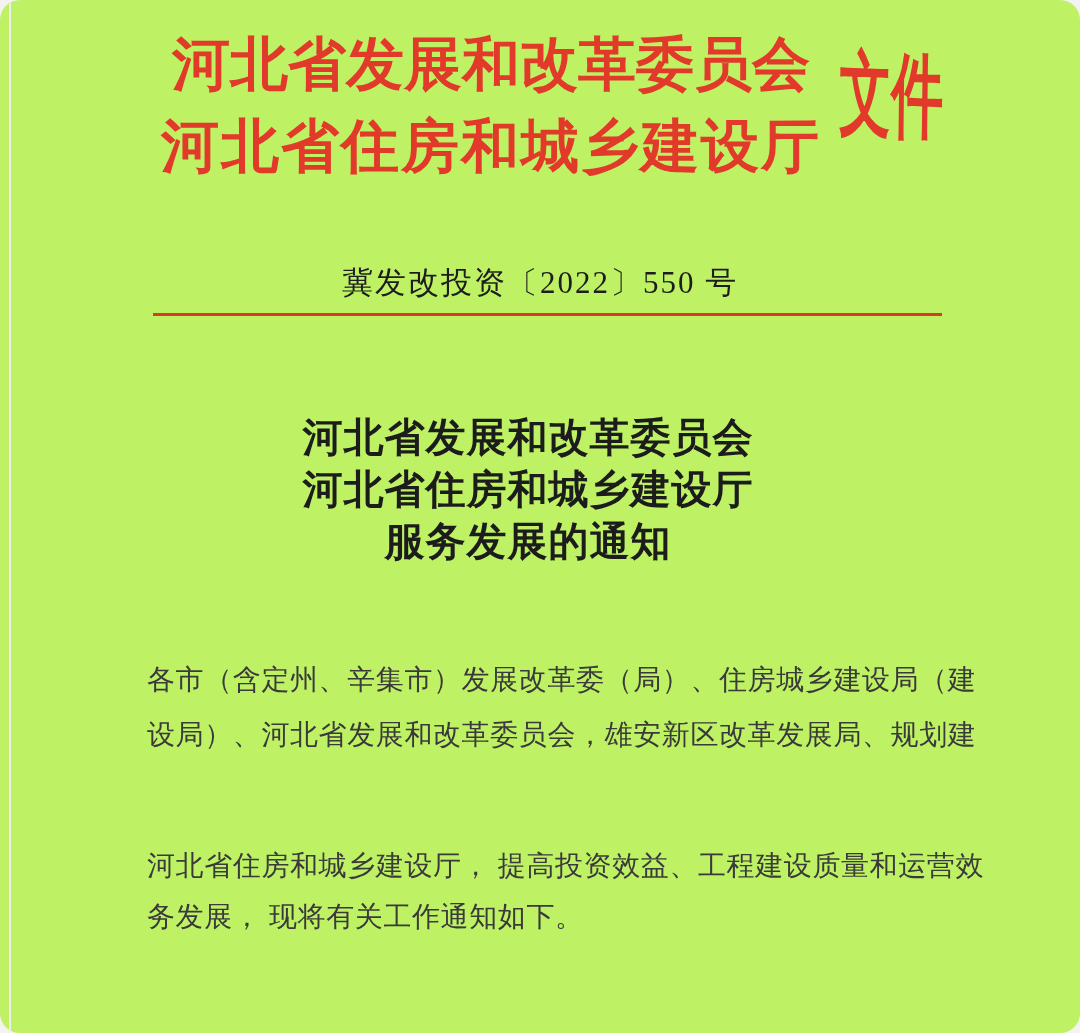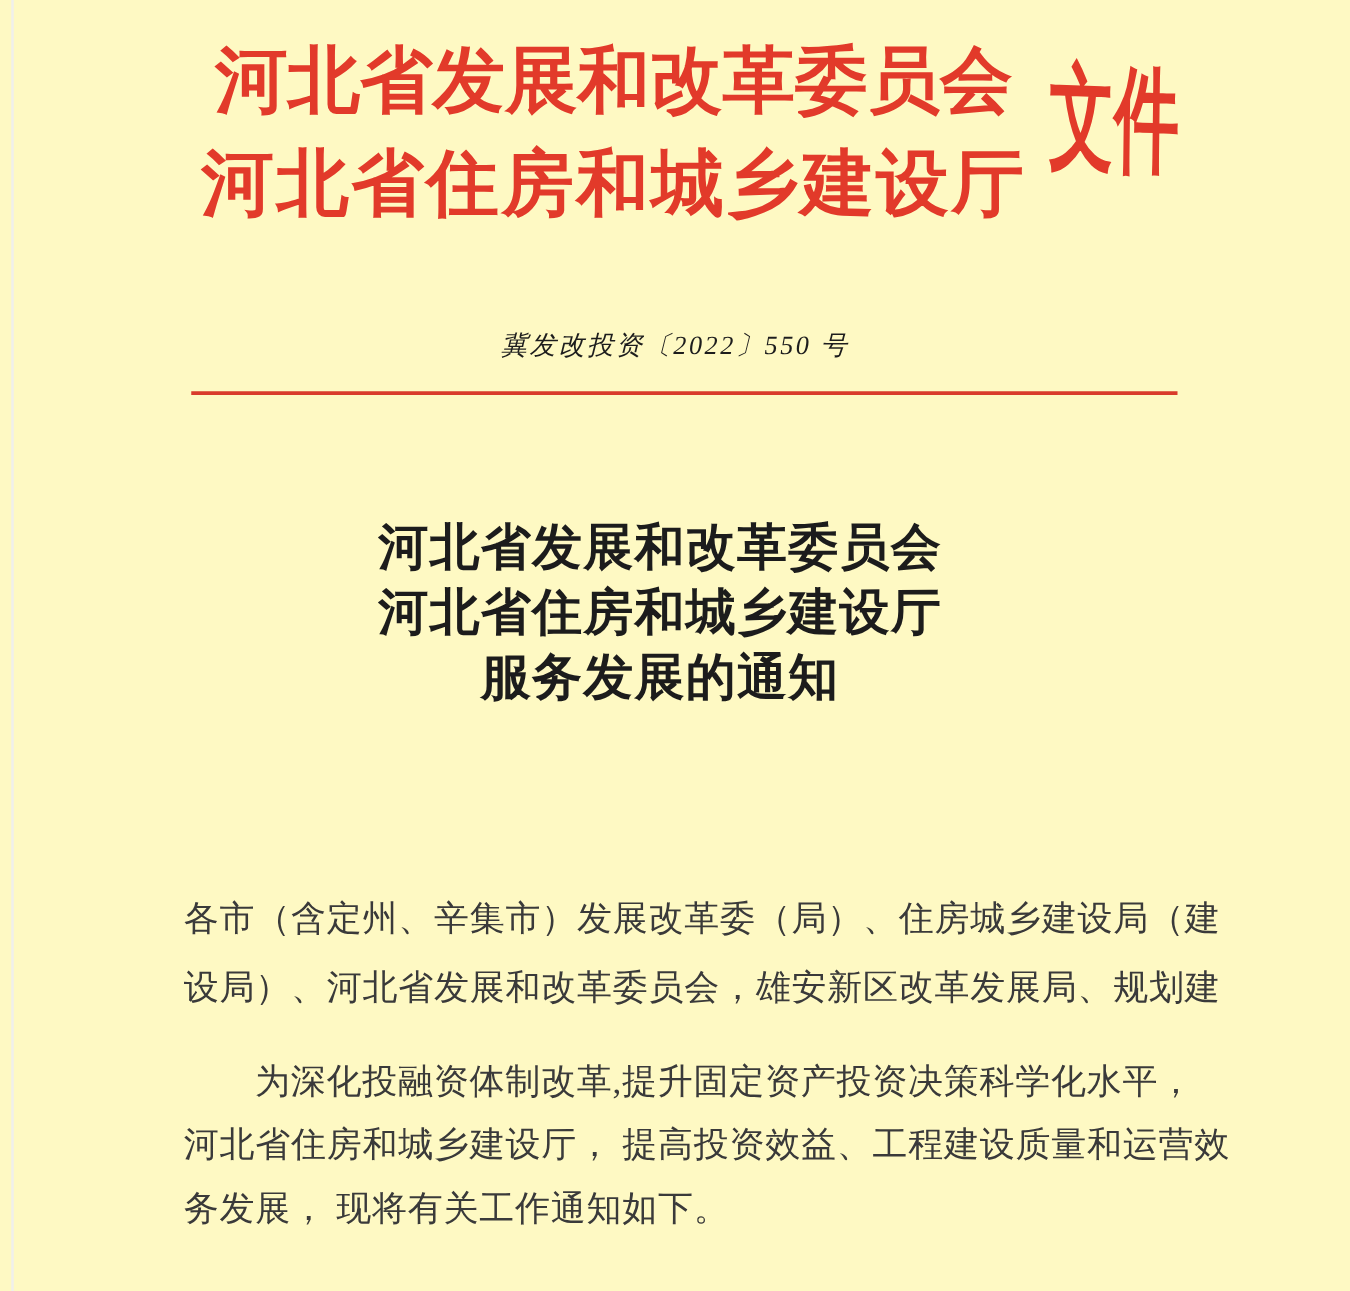--- a/index.html
+++ b/index.html
@@ -5,22 +5,23 @@
   * { margin: 0; padding: 0; box-sizing: border-box; }
   html, body { width: 1080px; height: 1033px; }
   body {
     font-family: "Liberation Serif", "DejaVu Serif", serif;
     background: #f4f3f1;
   }
   .page {
     position: relative;
     width: 1080px;
     height: 1033px;
-    background: #fef9c3;
+    background: #bef264;
     overflow: hidden;
+    border-radius: 20px;
   }
   .scan-seam {
     position: absolute;
     left: 9px; top: 0;
     width: 2px; height: 100%;
     background: #f0efec;
   }
   
   .agency-line {
     position: absolute;
@@ -46,25 +47,24 @@
     line-height: 1;
     transform: scale(0.72, 1.28) rotate(1.2deg);
     transform-origin: 0 0;
   }
   
   .doc-number {
     position: absolute;
     left: 0; top: 262px;
     width: 1080px;
     text-align: center;
-    font-size: 21px;
+    font-size: 31px;
     color: #1d1d1d;
     letter-spacing: 2px;
     white-space: nowrap;
-    font-style: italic;
   }
   
   .red-rule {
     position: absolute;
     left: 153px; top: 313px;
     width: 789px; height: 3px;
     background: #d93b2b;
   }
   
   .doc-title {
@@ -81,21 +81,21 @@
   .doc-title .title-line { white-space: nowrap; }
   
   .body-block {
     position: absolute;
     left: 147px;
     width: 800px;
     color: #3a3a3a;
     font-size: 28px;
     letter-spacing: 0.6px;
   }
-  .addressee { top: 708px; line-height: 55px; }
+  .addressee { top: 652px; line-height: 55px; }
   .main-para { top: 840px; line-height: 51px; }
   .body-line { white-space: nowrap; }
   .indent-first { padding-left: 57px; }
 </style>
 </head>
 <body>
 
 <div class="page">
 
   <div class="scan-seam"></div>
@@ -115,18 +115,17 @@
     <div class="title-line">河北省住房和城乡建设厅</div>
     <div class="title-line">服务发展的通知</div>
   </div>
 
   <div class="body-block addressee">
     <div class="body-line">各市（含定州、辛集市）发展改革委（局）、住房城乡建设局（建</div>
     <div class="body-line">设局）、河北省发展和改革委员会，雄安新区改革发展局、规划建</div>
   </div>
 
   <div class="body-block main-para">
-    <div class="body-line indent-first">为深化投融资体制改革,提升固定资产投资决策科学化水平，</div>
     <div class="body-line">河北省住房和城乡建设厅， 提高投资效益、工程建设质量和运营效</div>
     <div class="body-line">务发展， 现将有关工作通知如下。</div>
   </div>
 
 </div>
 
 </body></html>

